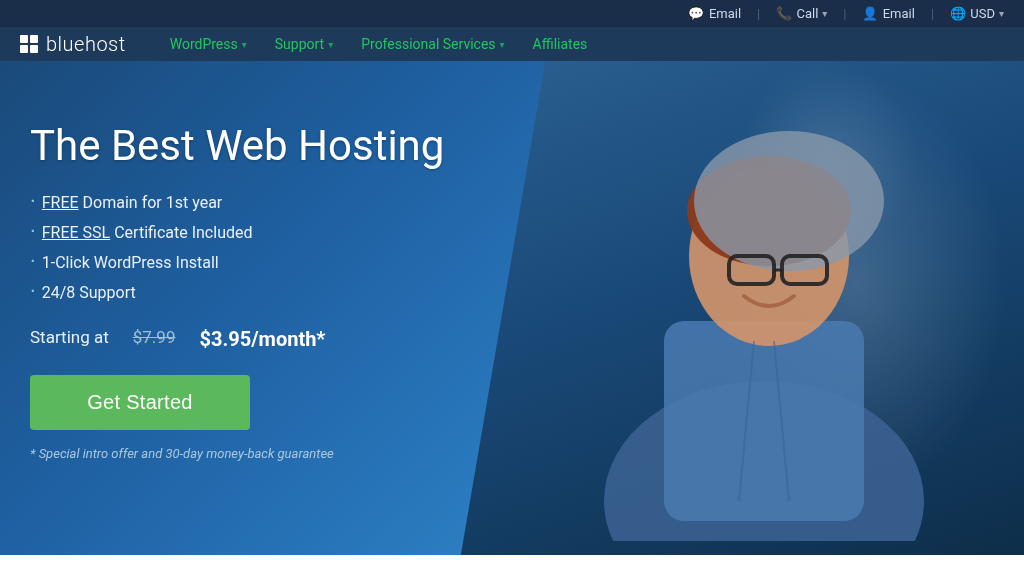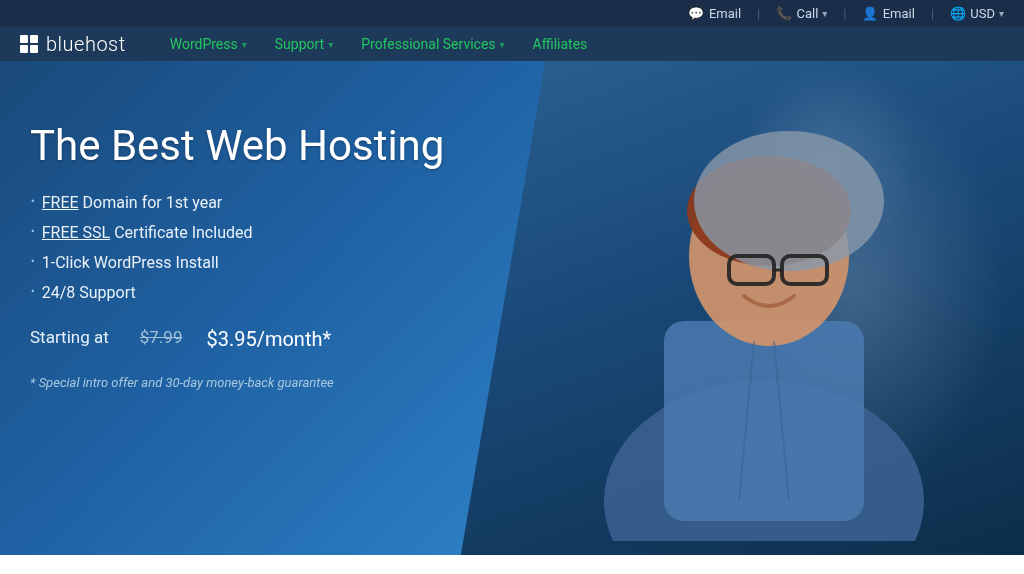--- a/index.html
+++ b/index.html
@@ -158,25 +158,24 @@
       font-size: 17px;
       margin-bottom: 24px;
       color: #e8f0f8;
       display: flex;
       align-items: flex-start;
       gap: 24px;
     }
     .old-price {
       text-decoration: line-through;
       color: #a0c0d8;
-      margin-left: 7px;
     }
     .new-price {
       font-size: 20px;
-      font-weight: 400;
+      font-weight: 700;
       color: #fff;
     }
     .cta-button {
       background: #5cb85c;
       color: #fff;
       border: none;
       border-radius: 4px;
       padding: 16px 0;
       width: 220px;
       font-size: 20px;
@@ -307,16 +306,17 @@
         <span>24/8 Support</span>
       </li>
     </ul>
 
     <div class="pricing-line">
       <span>Starting at</span>
       <span class="old-price">$7.99</span>
       <span class="new-price">$3.95/month*</span>
     </div>
 
+    <button class="cta-button">Get Started</button>
 
     <div class="disclaimer">* Special intro offer and 30-day money-back guarantee</div>
   </div>
 </section>
 
 </body></html>

